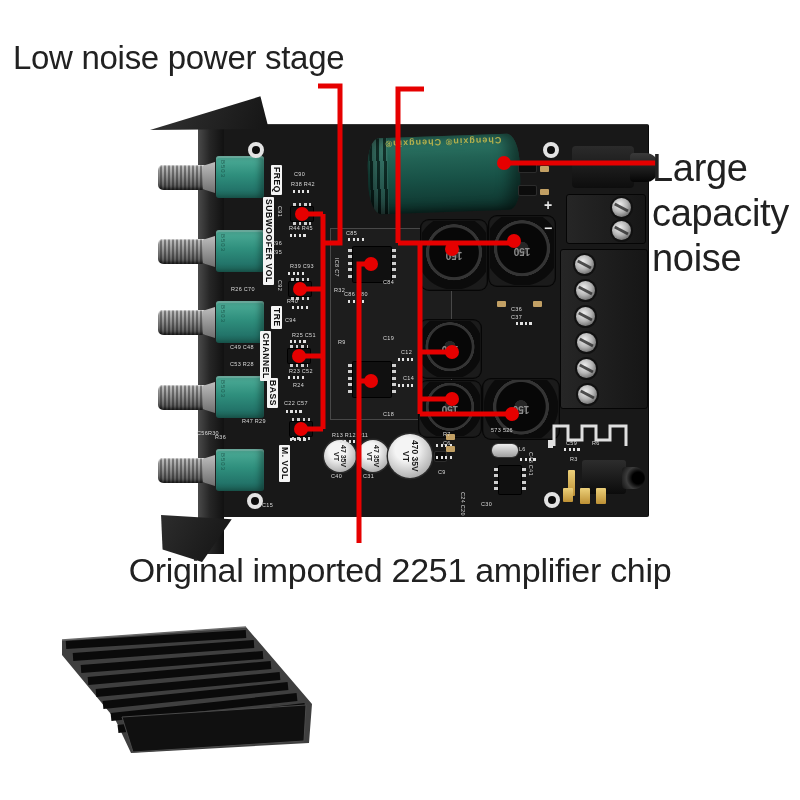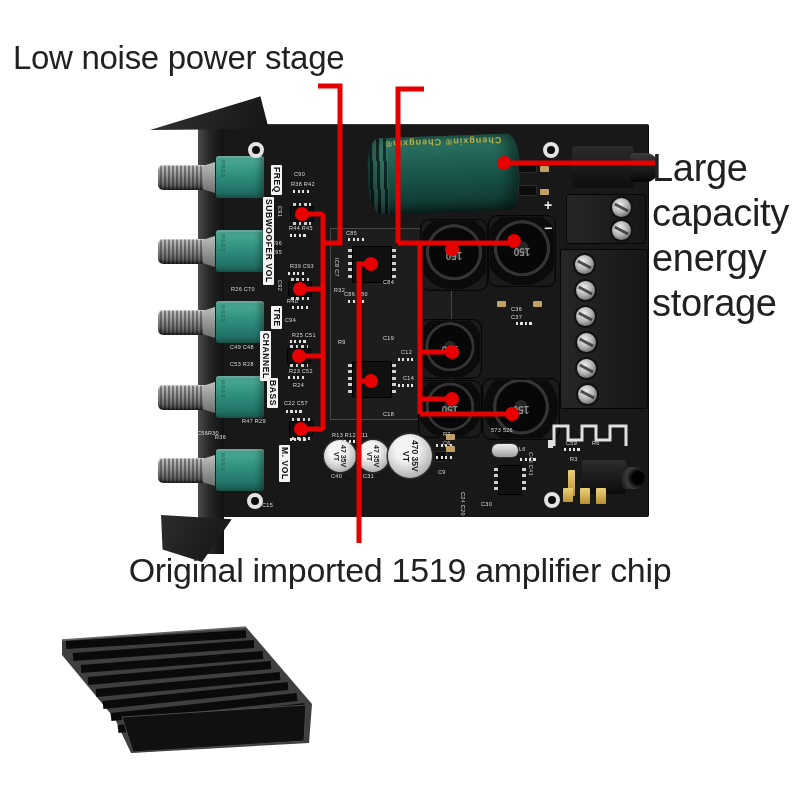--- a/index.html
+++ b/index.html
@@ -96,24 +96,23 @@
 <body>
 
 <div id="canvas">
 
   <div class="ann" id="ann-frontstage">
     <div>Low noise power stage</div>
   </div>
   <div class="ann" id="ann-largecap">
     <div>Large</div>
     <div>capacity</div>
-    <div>energy</div>
-    <div>storage</div>
+    <div>noise</div>
   </div>
-  <div class="ann" id="ann-chip">Original imported 1519 amplifier chip</div>
+  <div class="ann" id="ann-chip">Original imported 2251 amplifier chip</div>
 
   <div id="pcb"></div>
   <div id="bracket"></div>
   <div id="bracket-top"></div>
   <div id="bracket-bottom"></div>
 
   <div class="knob" style="top:165px"></div>
   <div class="knob" style="top:239px"></div>
   <div class="knob" style="top:310px"></div>
   <div class="knob" style="top:385px"></div>

